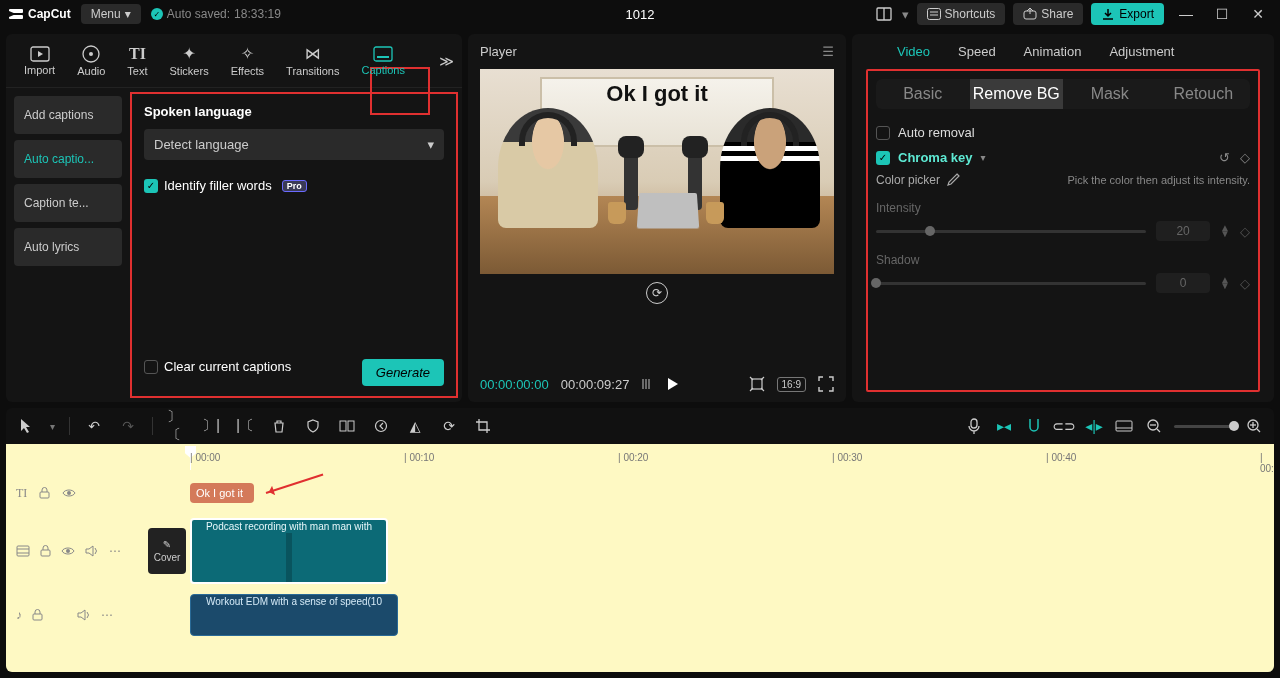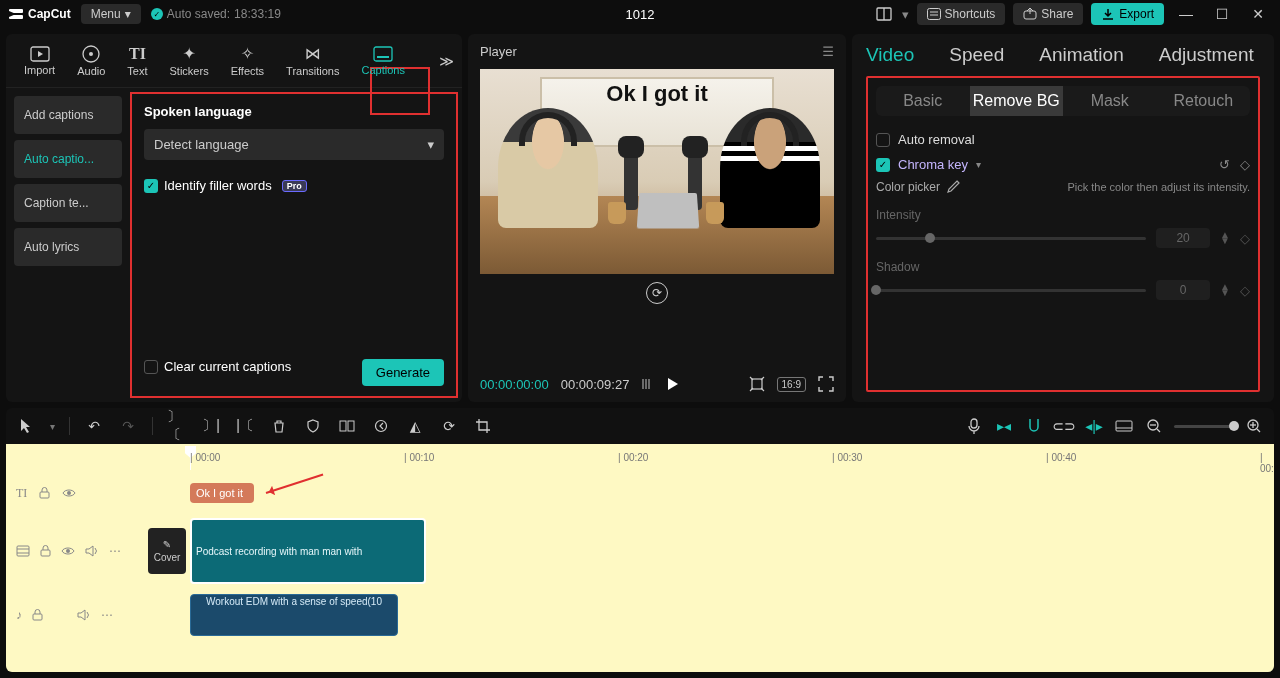--- a/index.html
+++ b/index.html
@@ -100,21 +100,21 @@
 }
 .pro-badge {
   background:#3a3a55; border:1px solid #6a6aff; color:#fff; font-size:9px;
   padding:0 4px; border-radius:3px; margin-left:4px; font-weight:600;
 }
 .captions-footer {
   margin-top:auto; display:flex; align-items:flex-start; justify-content:space-between;
 }
 .generate-btn {
   background:#1cc5b7; color:#000; padding:6px 14px; border-radius:4px;
-  font-size:13px; font-weight:500;
+  font-size:13px; font-weight:500;font-style:italic;
 }
 
 
 .center-panel { width:378px; display:flex; flex-direction:column; padding:10px 12px; }
 .player-header { display:flex; align-items:center; justify-content:space-between; color:#ccc; font-size:13px; margin-bottom:10px;}
 .hamburger { color:#888; }
 .video-area {
   background:#000; width:100%; height:205px; position:relative;
   display:flex; align-items:center; justify-content:center; overflow:hidden;
 }
@@ -169,21 +169,21 @@
 .player-controls {
   display:flex; align-items:center; gap:12px; margin-top:auto; font-size:13px;
 }
 .time-cur { color:#1cc5b7; }
 .time-dur { color:#ccc; }
 .player-right-ctrl { margin-left:auto; display:flex; gap:12px; align-items:center; color:#ccc; }
 .ratio-box { border:1px solid #777; border-radius:3px; padding:1px 4px; font-size:10px;}
 
 
 .right-panel { flex:1; padding:10px 14px; display:flex; flex-direction:column;}
-.right-tabs { display:flex; gap:35px; font-size:19px; margin-bottom:10px;}
+.right-tabs { display:flex; gap:28px; font-size:13px; margin-bottom:10px;margin-left:31px;}
 .right-tab { color:#ccc; }
 .right-tab.active { color:#1cc5b7; font-weight:500;}
 .red-box2 {
   border:2px solid #e03030; padding:8px; flex:1; border-radius:2px;
 }
 .subtabs {
   display:flex; background:#1a1a1a; border-radius:6px; overflow:hidden; margin-bottom:16px;
 }
 .subtab { flex:1; text-align:center; padding:6px 0; font-size:16px; color:#888;}
 .subtab.active { background:#3a3a3a; color:#fff; }
@@ -254,23 +254,23 @@
 .arrow-annot {
   position:absolute; left:260px; top:48px; width:60px; height:2px;
   background:#e03030; transform:rotate(-18deg); transform-origin:left center;
 }
 .arrow-annot::after{
   content:""; position:absolute; left:-2px; top:-4px; border:5px solid transparent;
   border-right-color:#e03030;
 }
 .track-video { height:70px;}
 .clip-video {
-  left:46px; width:236px; top:2px; bottom:2px;
+  left:46px; width:198px; top:2px; bottom:2px;
   background:#0c6a76; border:2px solid #fff; padding:0;
-  display:flex; flex-direction:row;
+  display:flex; flex-direction:column;
 }
 .clip-video-label {
   background:#0c6a76; color:#e6f7fa; font-size:10px; padding:1px 4px;
   white-space:nowrap; overflow:hidden; text-overflow:ellipsis;
 }
 .clip-video-thumbs { flex:1; display:flex;}
 .clip-video-thumbs div{
   flex:1; background:linear-gradient(180deg,#d6c6a8 0%,#8a6a44 100%);
   border-right:1px solid rgba(0,0,0,.2);
 }
@@ -507,21 +507,21 @@
       </div>
 
       <div class="prop-row">
         <span class="checkbox-off"></span>
         <span>Auto removal</span>
       </div>
 
       <div class="prop-header">
         <div class="prop-header-left">
           <span class="checkbox-on">✓</span>
-          <span style="color:#c4b5fd;font-weight:400;">Chroma key</span>
+          <span style="color:#5eead4;font-weight:700;">Chroma key</span>
           <span style="color:#888;font-size:10px;">▾</span>
         </div>
         <div class="reset-icons">
           <span>↺</span>
           <span>◇</span>
         </div>
       </div>
 
       <div class="color-picker-row">
         <span style="display:flex;align-items:center;gap:6px;">

